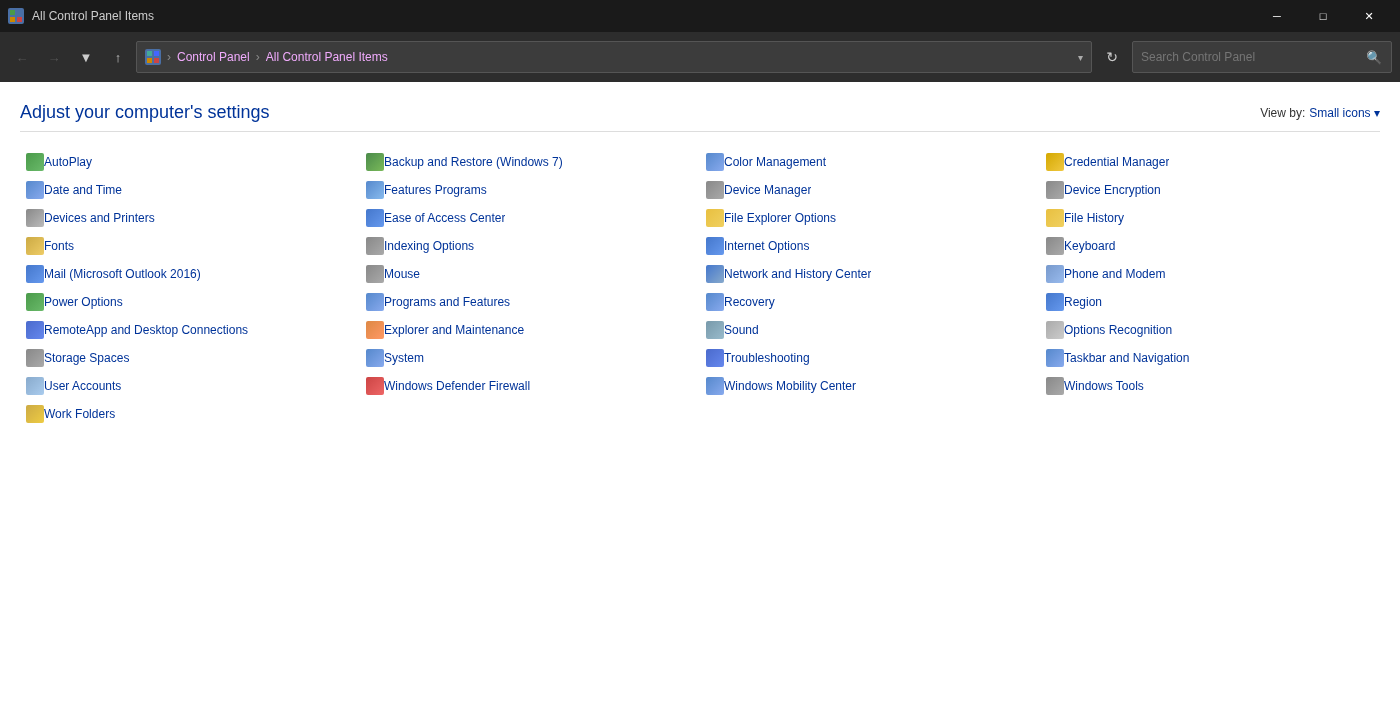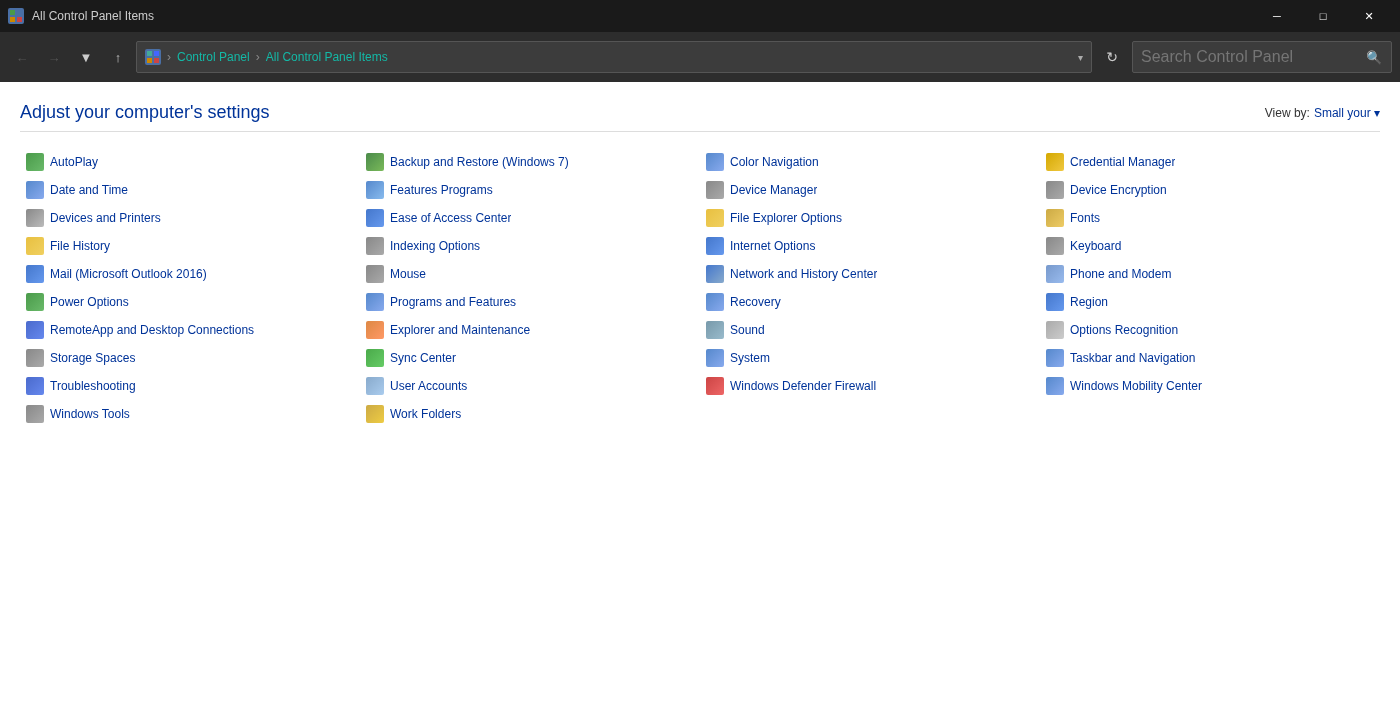--- a/index.html
+++ b/index.html
@@ -85,21 +85,21 @@
       width: 16px;
       height: 16px;
       background: #4a6fa5;
       border-radius: 2px;
       display: inline-flex; align-items: center; justify-content: center;
       font-size: 8px;
       color: #fff;
       flex-shrink: 0;
     }
     .address-sep { color: #888; margin: 0 2px; }
-    .address-text { color: #14b8a6; }
+    .address-text { color: #f0abfc; }
     .address-dropdown {
       margin-left: auto;
       color: #aaa;
       cursor: pointer;
       font-size: 10px;
     }
     .refresh-btn {
       background: transparent;
       border: none;
       color: #ccc;
@@ -116,21 +116,21 @@
       border: 1px solid #555;
       display: flex;
       align-items: center;
       padding: 0 8px;
       border-radius: 2px;
     }
     .search-input {
       background: transparent;
       border: none;
       color: #aaa;
-      font-size: 16px;
+      font-size: 12px;
       flex: 1;
       outline: none;
       font-family: 'Segoe UI', Arial, sans-serif;
     }
     .search-icon-btn {
       color: #aaa;
       font-size: 13px;
     }
 
     
@@ -172,21 +172,21 @@
     .items-grid {
       display: grid;
       grid-template-columns: repeat(4, 1fr);
       gap: 0;
       column-gap: 0;
     }
 
     .cp-item {
       display: flex;
       align-items: center;
-      gap: 6px;
+      gap: 0;
       padding: 5px 6px;
       cursor: pointer;
       border-radius: 2px;
       min-width: 0;
     }
     .cp-item-icon {
       width: 18px;
       height: 18px;
       flex-shrink: 0;
       display: flex; align-items: center; justify-content: center;
@@ -287,21 +287,21 @@
     <span class="search-icon-btn">🔍</span>
   </div>
 </div>
 
 <div class="main-content">
   <div class="page-header">
     <h1 class="page-title">Adjust your computer's settings</h1>
     <div class="view-by">
       <span class="view-by-label">View by:</span>
       <a class="view-by-link">
-        <span>Small your</span>
+        <span>Small icons</span>
         <span>▾</span>
       </a>
     </div>
   </div>
   <hr class="divider">
   <div class="items-grid" id="items-grid">
   <div class="cp-item">
         <div class="cp-item-icon">
           <div class="icon-autoplay" style="width: 18px; height: 18px; border-radius: 2px;"></div>
         </div>
@@ -310,21 +310,21 @@
       <div class="cp-item">
         <div class="cp-item-icon">
           <div class="icon-backup" style="width: 18px; height: 18px; border-radius: 2px;"></div>
         </div>
         <span class="cp-item-label">Backup and Restore (Windows 7)</span>
       </div>
       <div class="cp-item">
         <div class="cp-item-icon">
           <div class="icon-color" style="width: 18px; height: 18px; border-radius: 2px;"></div>
         </div>
-        <span class="cp-item-label">Color Navigation</span>
+        <span class="cp-item-label">Color Management</span>
       </div>
       <div class="cp-item">
         <div class="cp-item-icon">
           <div class="icon-credential" style="width: 18px; height: 18px; border-radius: 2px;"></div>
         </div>
         <span class="cp-item-label">Credential Manager</span>
       </div>
       <div class="cp-item">
         <div class="cp-item-icon">
           <div class="icon-datetime" style="width: 18px; height: 18px; border-radius: 2px;"></div>
@@ -362,32 +362,32 @@
         <span class="cp-item-label">Ease of Access Center</span>
       </div>
       <div class="cp-item">
         <div class="cp-item-icon">
           <div class="icon-fileexp" style="width: 18px; height: 18px; border-radius: 2px;"></div>
         </div>
         <span class="cp-item-label">File Explorer Options</span>
       </div>
       <div class="cp-item">
         <div class="cp-item-icon">
+          <div class="icon-filehistory" style="width: 18px; height: 18px; border-radius: 2px;"></div>
+        </div>
+        <span class="cp-item-label">File History</span>
+      </div>
+      <div class="cp-item">
+        <div class="cp-item-icon">
           <div class="icon-fonts" style="width: 18px; height: 18px; border-radius: 2px;"></div>
         </div>
         <span class="cp-item-label">Fonts</span>
       </div>
       <div class="cp-item">
         <div class="cp-item-icon">
-          <div class="icon-filehistory" style="width: 18px; height: 18px; border-radius: 2px;"></div>
-        </div>
-        <span class="cp-item-label">File History</span>
-      </div>
-      <div class="cp-item">
-        <div class="cp-item-icon">
           <div class="icon-indexing" style="width: 18px; height: 18px; border-radius: 2px;"></div>
         </div>
         <span class="cp-item-label">Indexing Options</span>
       </div>
       <div class="cp-item">
         <div class="cp-item-icon">
           <div class="icon-internet" style="width: 18px; height: 18px; border-radius: 2px;"></div>
         </div>
         <span class="cp-item-label">Internet Options</span>
       </div>
@@ -470,41 +470,35 @@
         <span class="cp-item-label">Options Recognition</span>
       </div>
       <div class="cp-item">
         <div class="cp-item-icon">
           <div class="icon-storage" style="width: 18px; height: 18px; border-radius: 2px;"></div>
         </div>
         <span class="cp-item-label">Storage Spaces</span>
       </div>
       <div class="cp-item">
         <div class="cp-item-icon">
-          <div class="icon-sync" style="width: 18px; height: 18px; border-radius: 2px;"></div>
-        </div>
-        <span class="cp-item-label">Sync Center</span>
-      </div>
-      <div class="cp-item">
-        <div class="cp-item-icon">
           <div class="icon-system" style="width: 18px; height: 18px; border-radius: 2px;"></div>
         </div>
         <span class="cp-item-label">System</span>
       </div>
       <div class="cp-item">
         <div class="cp-item-icon">
+          <div class="icon-trouble" style="width: 18px; height: 18px; border-radius: 2px;"></div>
+        </div>
+        <span class="cp-item-label">Troubleshooting</span>
+      </div>
+      <div class="cp-item">
+        <div class="cp-item-icon">
           <div class="icon-taskbar" style="width: 18px; height: 18px; border-radius: 2px;"></div>
         </div>
         <span class="cp-item-label">Taskbar and Navigation</span>
-      </div>
-      <div class="cp-item">
-        <div class="cp-item-icon">
-          <div class="icon-trouble" style="width: 18px; height: 18px; border-radius: 2px;"></div>
-        </div>
-        <span class="cp-item-label">Troubleshooting</span>
       </div>
       <div class="cp-item">
         <div class="cp-item-icon">
           <div class="icon-user" style="width: 18px; height: 18px; border-radius: 2px;"></div>
         </div>
         <span class="cp-item-label">User Accounts</span>
       </div>
       <div class="cp-item">
         <div class="cp-item-icon">
           <div class="icon-windefender" style="width: 18px; height: 18px; border-radius: 2px;"></div>

